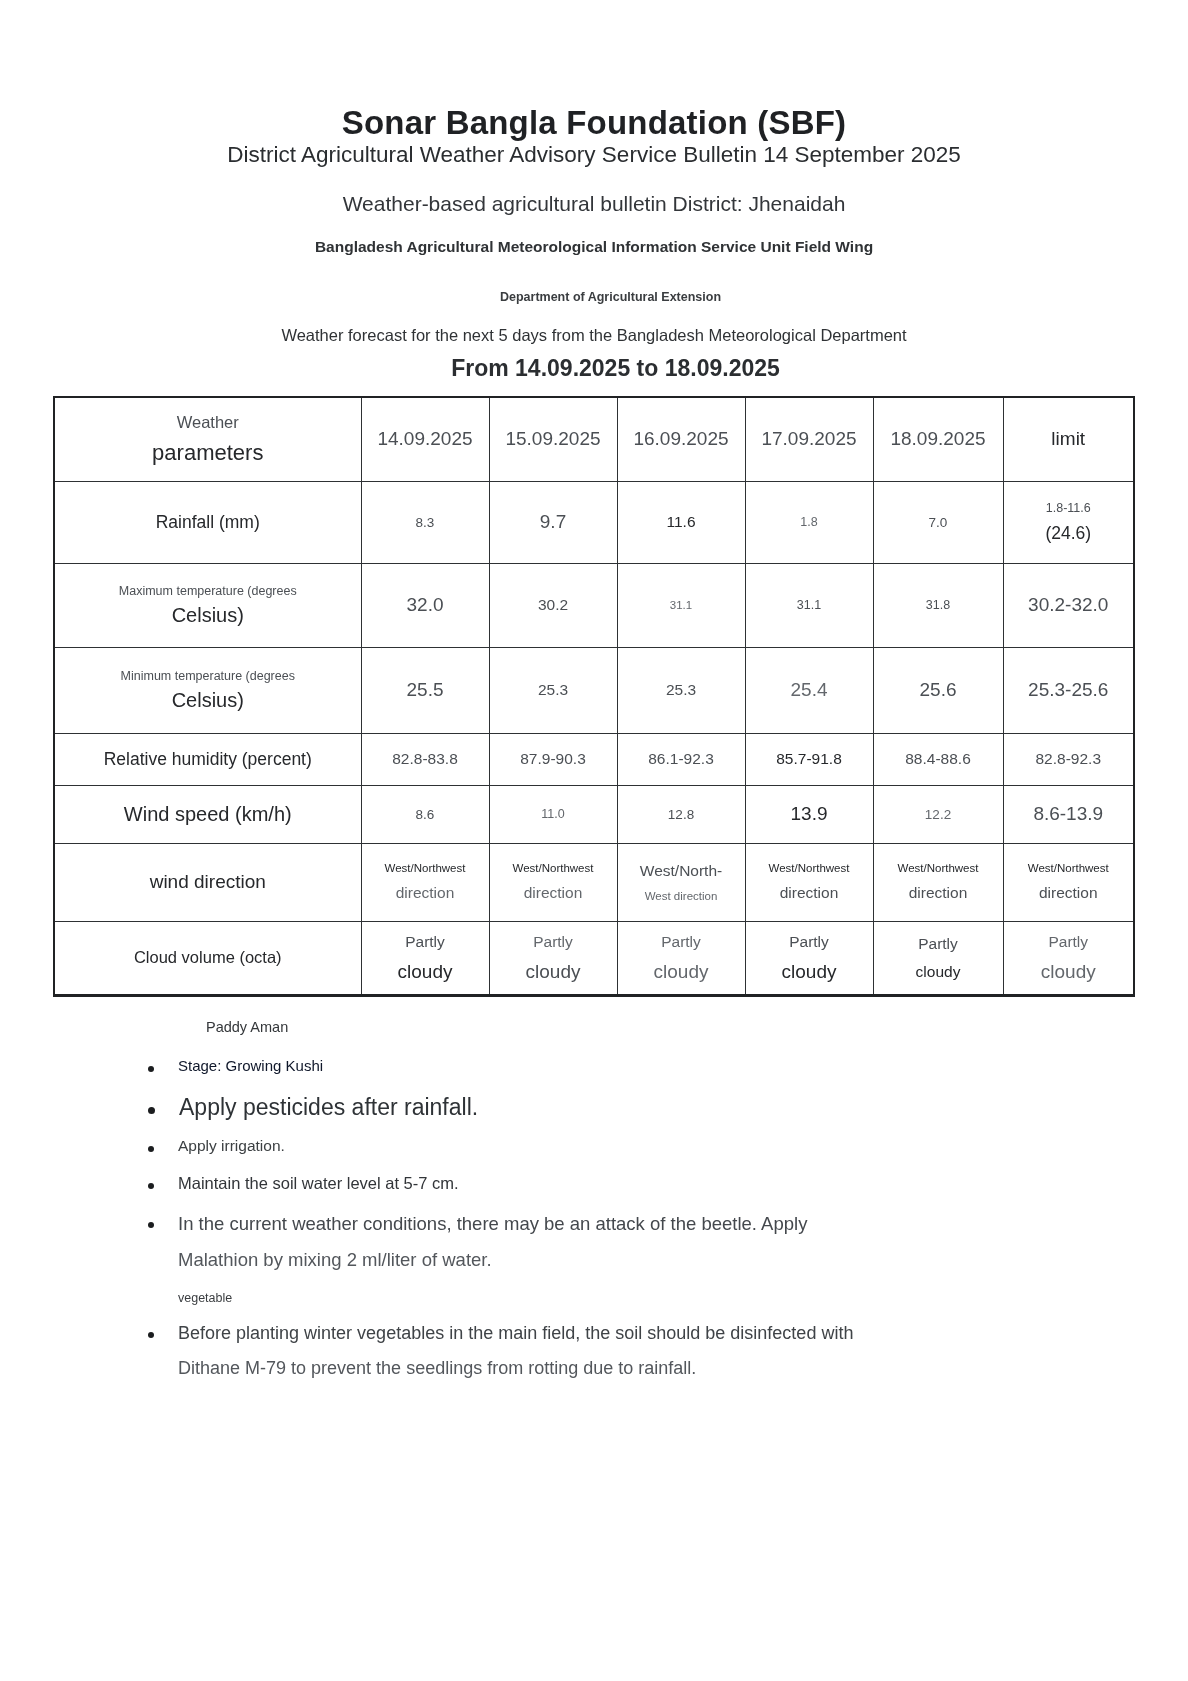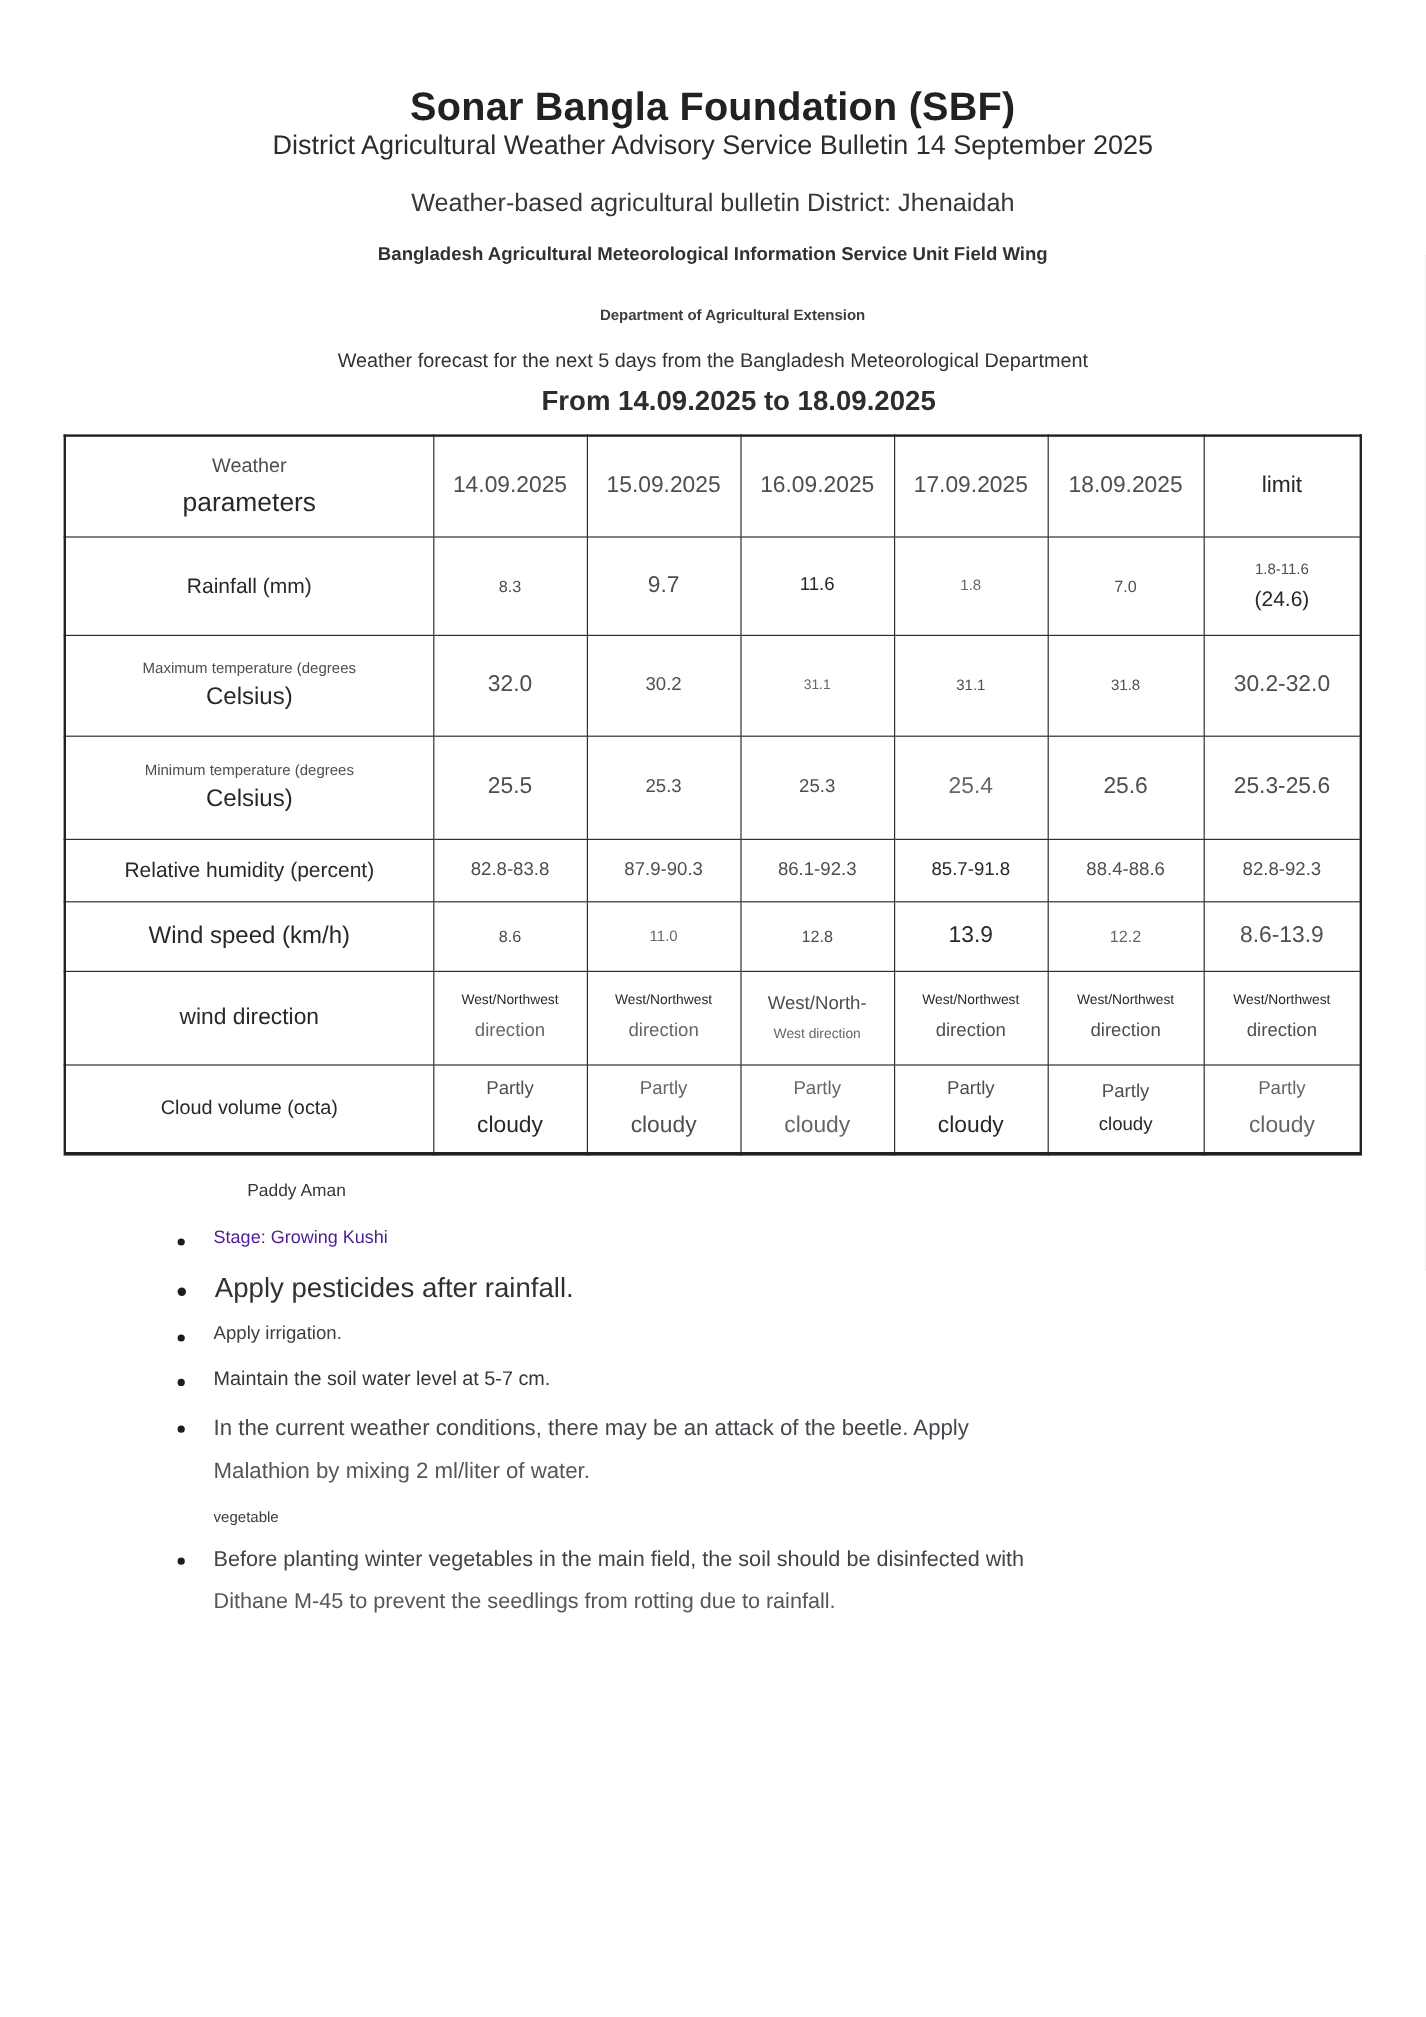--- a/index.html
+++ b/index.html
@@ -1,19 +1,19 @@
 <!DOCTYPE html>
 <html><head>
 <meta charset="utf-8">
 <style>
   html,body{margin:0;padding:0;background:#e8e8e8;}
   .page{width:1188px;height:1681px;background:#ffffff;overflow:hidden;
         font-family:"Liberation Sans",sans-serif;color:#3c4043;position:relative;}
   .center{text-align:center;}
-  .doc-title{margin:0;padding-top:70px;font-size:33px;font-weight:600;color:#1f2124;letter-spacing:.2px;}
+  .doc-title{margin:0;padding-top:104px;font-size:33px;font-weight:600;color:#1f2124;letter-spacing:.2px;}
   .sub1{font-size:22.5px;font-weight:500;color:#2a2d30;}
   .sub2{margin-top:24px;font-size:21px;font-weight:500;color:#33363a;}
   .sub3{margin-top:22px;font-size:15.5px;font-weight:600;color:#2f3235;}
   .dept{margin-top:34px;font-size:12.5px;font-weight:700;color:#3a3d40;padding-left:33px;}
   .fcast{margin-top:22px;font-size:16.5px;font-weight:500;color:#2f3235;}
   .period{margin-top:10px;font-size:23px;font-weight:600;color:#2b2e31;padding-left:43px;}
 
   table.wx{width:1080px;margin:14px auto 0;border-collapse:collapse;table-layout:fixed;
            border:2px solid #202224;border-bottom-width:3px;}
   table.wx td{border:1.6px solid #2e3134;text-align:center;vertical-align:middle;padding:2px 4px;}
@@ -25,21 +25,21 @@
   .fz17{font-size:17.5px}.fz19{font-size:19px}.fz20{font-size:20px}.fz22{font-size:22px}
   .ck{color:#26282b}.cm{color:#4b4f54}.cl{color:#63676c}
   .w5{font-weight:500}
   .gap6{margin-top:6px}.gap8{margin-top:8px}.gap10{margin-top:10px}
 
   .advisory{margin:22px 0 0 148px;}
   .crop-heading{margin-left:58px;font-size:14.5px;color:#34373a;}
   .item{display:flex;align-items:flex-start;}
   .dot{flex:0 0 auto;width:6px;height:6px;border-radius:50%;background:#1b1d1f;margin:9px 24px 0 0;}
   .dot.big{width:7px;height:7px;margin-top:13px;}
-  .it-stage{margin-top:22px;font-size:15px;color:#4c1d95;}
+  .it-stage{margin-top:22px;font-size:15px;color:#0f172a;}
   .it-pest{margin-top:20px;font-size:23px;font-weight:500;color:#2e3236;}
   .it-irr{margin-top:16px;font-size:15.5px;color:#3c4043;}
   .it-soil{margin-top:19px;font-size:16.5px;color:#323539;font-weight:500;}
   .it-beetle{margin-top:20px;font-size:18.5px;color:#44484d;line-height:1.2;}
   .line2{margin-top:14px;color:#53575c;}
   .veg-heading{margin:20px 0 0 30px;font-size:12.5px;color:#3a3d40;}
   .it-veg{margin-top:18px;font-size:18px;color:#3f4347;line-height:1.2;}
 </style>
 </head>
 <body>
@@ -226,18 +226,18 @@
         <div class="line2">Malathion by mixing 2 ml/liter of water.</div>
       </span>
     </div>
 
     <div class="veg-heading">vegetable</div>
 
     <div class="item it-veg">
       <span class="dot"></span>
       <span>
         <div>Before planting winter vegetables in the main field, the soil should be disinfected with</div>
-        <div class="line2">Dithane M-45 to prevent the seedlings from rotting due to rainfall.</div>
+        <div class="line2">Dithane M-79 to prevent the seedlings from rotting due to rainfall.</div>
       </span>
     </div>
   </div>
 
 </div>
 
 </body></html>

